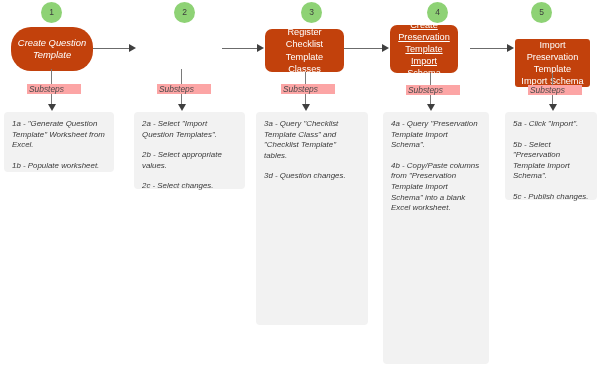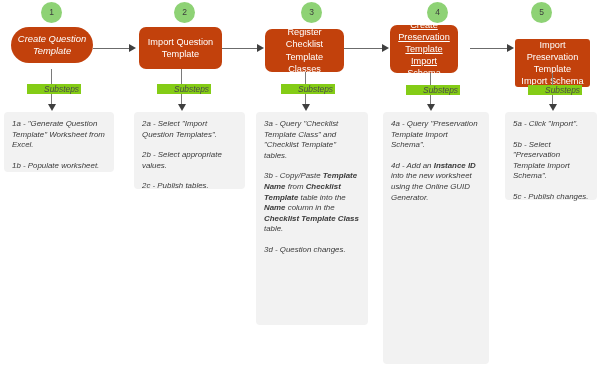--- a/index.html
+++ b/index.html
@@ -80,22 +80,22 @@
     width: 0; height: 0;
     border-left: 4px solid transparent;
     border-right: 4px solid transparent;
     border-top: 7px solid #3f3f3f;
   }
   .substeps-label {
     position: absolute;
     font-style: italic;
     font-size: 8.4px;
     color: #4a4a4a;
-    text-align: right;
-    background: #84cc16;
+    text-align: left;
+    background: #fca5a5;
     padding: 0 2px;
     white-space: nowrap;
   }
 
   
   .panel {
     position: absolute;
     background: #f2f2f2;
     border-radius: 4px;
     box-sizing: border-box;
@@ -110,68 +110,66 @@
   }
   .substep:last-child { margin-bottom: 0; }
   .substep b { font-weight: bold; font-style: italic; }
 </style>
 </head>
 <body>
 
 <div id="canvas">
 
   <div class="step-circle" style="left:41px; top:2px;">1</div>
-  <div class="step-box italic" style="left:11px; top:27px; width:82px; height:36px;border-radius:20px;">Create Question Template</div>
+  <div class="step-box italic" style="left:11px; top:27px; width:82px; height:44px;border-radius:20px;">Create Question Template</div>
   <div class="v-line" style="left:51px; top:69px; height:40px;"></div>
   <div class="substeps-label" style="left:27px; top:84px; width:50px;">Substeps</div>
   <div class="v-arrow" style="left:48px; top:104px;"></div>
   <div class="panel" style="left:4px; top:112px; width:110px; height:60px;">
     <div class="substep">1a - "Generate Question Template" Worksheet from Excel.</div>
     <div class="substep">1b - Populate worksheet.</div>
   </div>
 
   <div class="h-conn" style="left:93px; width:38px;"></div>
   <div class="h-arrow" style="left:129px;"></div>
 
   <div class="step-circle" style="left:174px; top:2px;">2</div>
-  <div class="step-box" style="left:139px; top:27px; width:83px; height:42px;">Import Question Template</div>
   <div class="v-line" style="left:181px; top:69px; height:40px;"></div>
   <div class="substeps-label" style="left:157px; top:84px; width:50px;">Substeps</div>
   <div class="v-arrow" style="left:178px; top:104px;"></div>
   <div class="panel" style="left:134px; top:112px; width:111px; height:77px;">
     <div class="substep">2a - Select "Import Question Templates".</div>
     <div class="substep">2b - Select appropriate values.</div>
-    <div class="substep">2c - Publish tables.</div>
+    <div class="substep">2c - Select changes.</div>
   </div>
 
   <div class="h-conn" style="left:222px; width:37px;"></div>
   <div class="h-arrow" style="left:257px;"></div>
 
   <div class="step-circle" style="left:301px; top:2px;">3</div>
   <div class="step-box" style="left:265px; top:29px; width:79px; height:43px;">Register Checklist Template Classes</div>
   <div class="v-line" style="left:305px; top:72px; height:37px;"></div>
   <div class="substeps-label" style="left:281px; top:84px; width:50px;">Substeps</div>
   <div class="v-arrow" style="left:302px; top:104px;"></div>
   <div class="panel" style="left:256px; top:112px; width:112px; height:213px;">
     <div class="substep">3a - Query "Checklist Template Class" and "Checklist Template" tables.</div>
-    <div class="substep">3b - Copy/Paste <b>Template Name</b> from <b>Checklist Template</b> table into the <b>Name</b> column in the <b>Checklist Template Class</b> table.</div>
     <div class="substep">3d - Question changes.</div>
   </div>
 
   <div class="h-conn" style="left:344px; width:40px;"></div>
   <div class="h-arrow" style="left:382px;"></div>
 
   <div class="step-circle" style="left:427px; top:2px;">4</div>
   <div class="step-box" style="left:390px; top:25px; width:68px; height:48px;text-decoration:underline;">Create Preservation Template Import Schema</div>
   <div class="v-line" style="left:430px; top:73px; height:36px;"></div>
   <div class="substeps-label" style="left:406px; top:85px; width:50px;">Substeps</div>
   <div class="v-arrow" style="left:427px; top:104px;"></div>
   <div class="panel" style="left:383px; top:112px; width:106px; height:252px;">
     <div class="substep">4a - Query "Preservation Template Import Schema".</div>
-    <div class="substep">4d - Add an <b>Instance ID</b> into the new worksheet using the Online GUID Generator.</div>
+    <div class="substep">4b - Copy/Paste columns from "Preservation Template Import Schema" into a blank Excel worksheet.</div>
   </div>
 
   <div class="h-conn" style="left:470px; width:39px;"></div>
   <div class="h-arrow" style="left:507px;"></div>
 
   <div class="step-circle" style="left:531px; top:2px;">5</div>
   <div class="step-box sq" style="left:515px; top:25px; width:75px; height:48px;">Import Preservation Template Import Schema</div>
   <div class="v-line" style="left:552px; top:73px; height:36px;"></div>
   <div class="substeps-label" style="left:528px; top:85px; width:50px;">Substeps</div>
   <div class="v-arrow" style="left:549px; top:104px;"></div>

